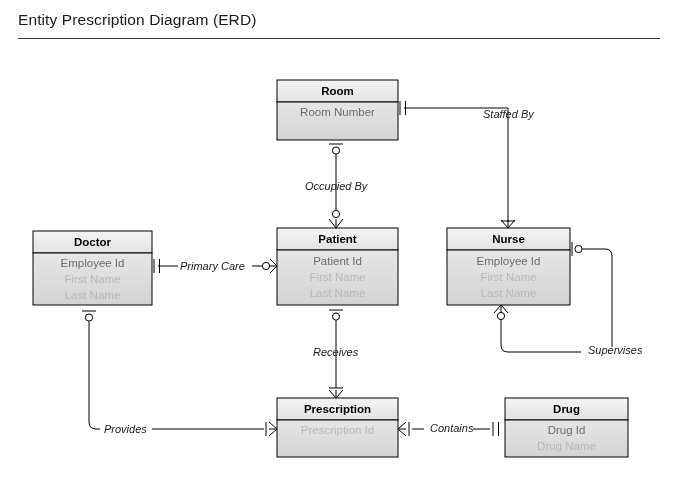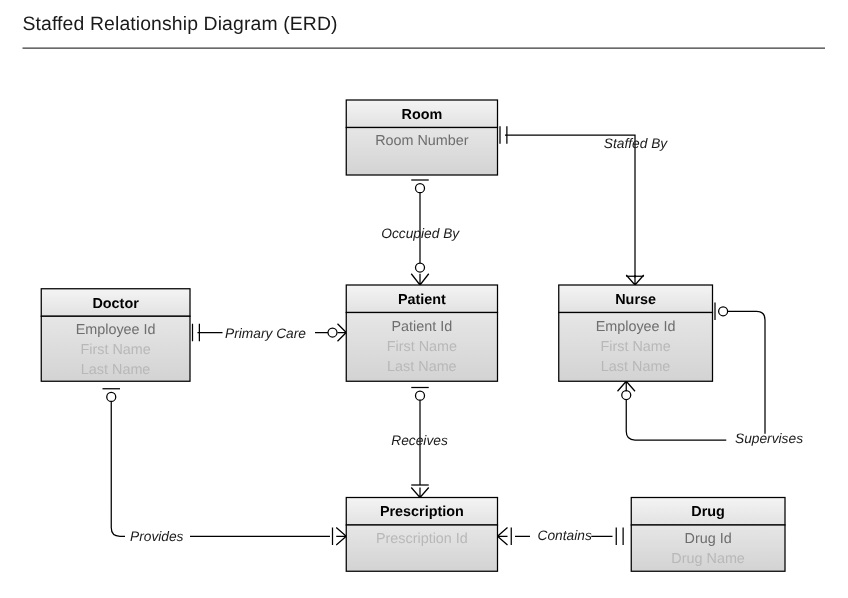--- a/index.html
+++ b/index.html
@@ -77,21 +77,21 @@
     fill: #ffffff;
   }
   .ebox-border {
     stroke: #000000;
     stroke-width: 1;
   }
 </style>
 </head>
 <body>
 
-<div id="page-title">Staffed Relationship Diagram (ERD)</div>
+<div id="page-title">Entity Prescription Diagram (ERD)</div>
 <div id="title-rule"></div>
 
 <svg id="erd-canvas" width="678" height="478">
   <defs>
     <linearGradient id="hdrGrad" x1="0" y1="0" x2="0" y2="1">
       <stop offset="0%" stop-color="#f4f4f4"></stop>
       <stop offset="100%" stop-color="#e2e2e2"></stop>
     </linearGradient>
     <linearGradient id="bodyGrad" x1="0" y1="0" x2="0" y2="1">
       <stop offset="0%" stop-color="#e6e6e6"></stop>

